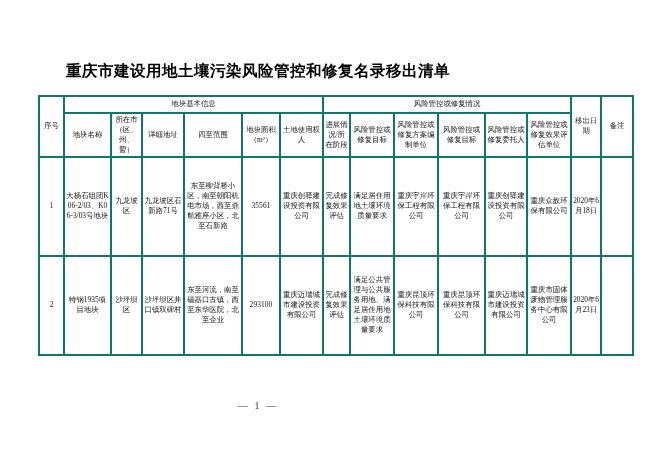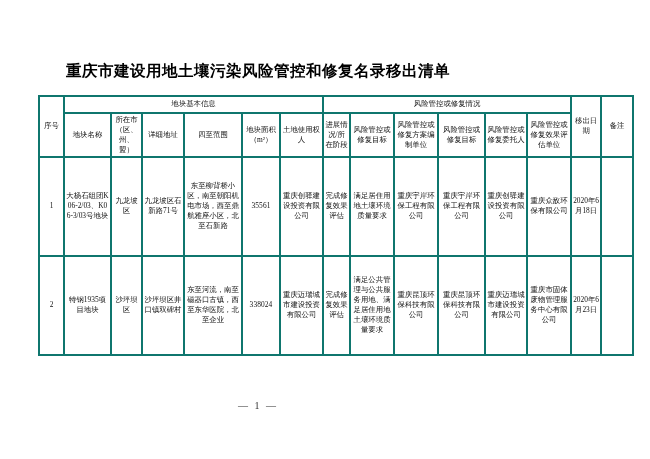--- a/index.html
+++ b/index.html
@@ -162,21 +162,21 @@
           <td class="body-cell">重庆众敌环保有限公司</td>
           <td class="body-cell">2020年6月18日</td>
           <td class="body-cell"></td>
         </tr>
         <tr>
           <td class="body-cell seq-cell">2</td>
           <td class="body-cell">特钢1935项目地块</td>
           <td class="body-cell">沙坪坝区</td>
           <td class="body-cell">沙坪坝区井口镇双碑村</td>
           <td class="body-cell">东至河流，南至磁器口古镇，西至东华医院，北至企业</td>
-          <td class="body-cell num-cell">338024</td>
+          <td class="body-cell num-cell">293100</td>
           <td class="body-cell">重庆迈瑞城市建设投资有限公司</td>
           <td class="body-cell">完成修复效果评估</td>
           <td class="body-cell">满足公共管理与公共服务用地、满足居住用地土壤环境质量要求</td>
           <td class="body-cell">重庆昆顶环保科技有限公司</td>
           <td class="body-cell">重庆昆顶环保科技有限公司</td>
           <td class="body-cell">重庆迈瑞城市建设投资有限公司</td>
           <td class="body-cell">重庆市固体废物管理服务中心有限公司</td>
           <td class="body-cell">2020年6月23日</td>
           <td class="body-cell"></td>
         </tr>

